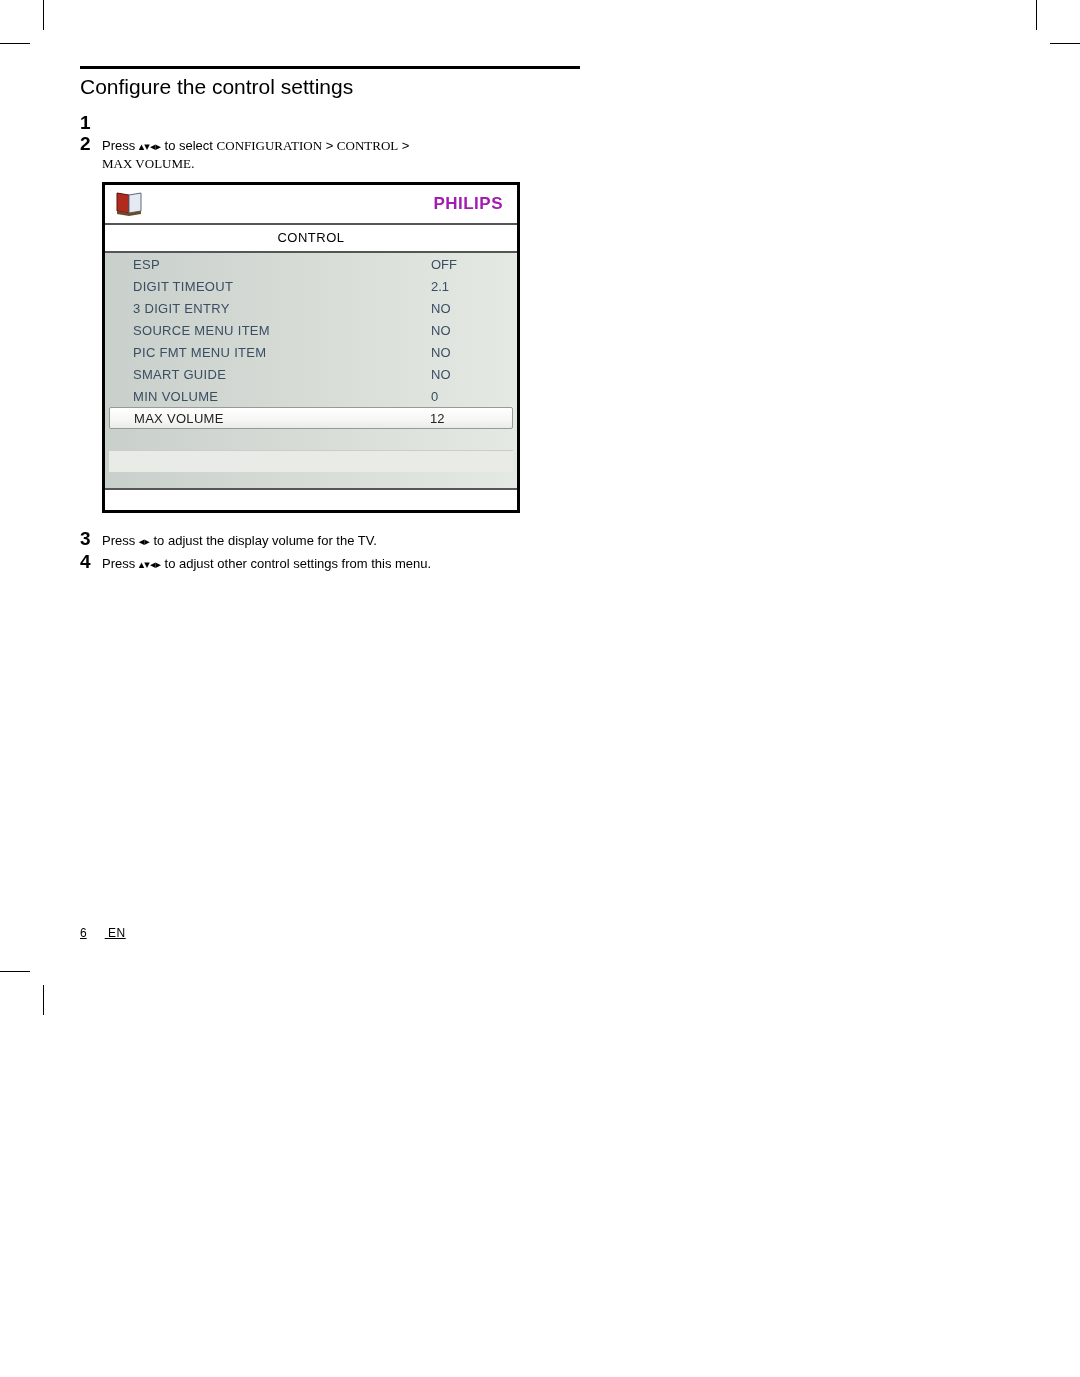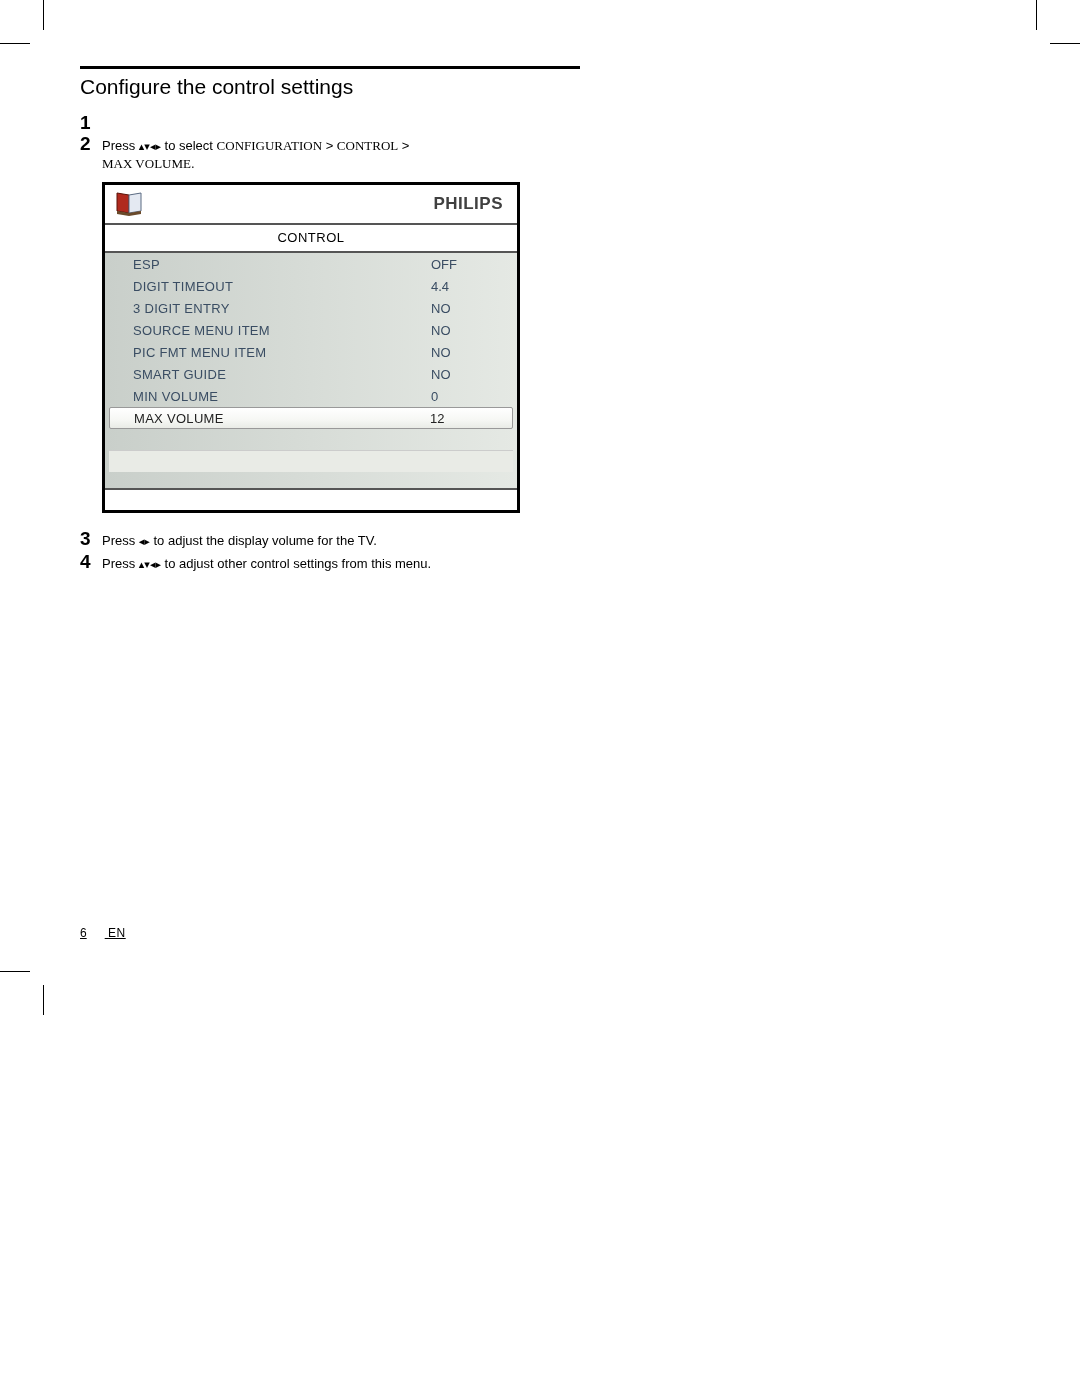--- a/index.html
+++ b/index.html
@@ -25,21 +25,21 @@
   .step-body { font-size: 13px; line-height: 1.35; padding-top:3px; }
   .sc { font-family: Liberation Serif, serif; }
   .step-body strong { font-weight:600; }
 
   .arrows { font-family: "Segoe UI Symbol","Arial Unicode MS",sans-serif; font-size:11px; }
 
   
   .osd-wrap { margin: 10px 0 10px 22px; width: 418px; border: 3px solid #000; background: #fff; }
   .osd-titlebar { display:flex; align-items:center; height:40px; padding:0 14px 0 10px; border-bottom: 2px solid #555; }
   .osd-icon { width:30px; height:26px; margin-right:8px; }
-  .osd-brand { margin-left:auto; font-weight:800; font-size:17px; letter-spacing:0.5px; color:#404040; }
+  .osd-brand { margin-left:auto; font-weight:800; font-size:17px; letter-spacing:0.5px; color:#a21caf; }
   .osd-tab { text-align:center; font-size:13px; font-weight:500; padding:5px 0 6px; letter-spacing:0.5px; }
 
   .osd-list { background: linear-gradient(to right, #c9cfca 0%, #e5e9e4 100%); border-top:2px solid #555; padding-bottom: 16px; }
   .osd-row { display:flex; align-items:center; height:22px; padding:0 46px 0 28px; font-size:13px; color:#3a4d63; }
   .osd-row .label { flex:1; letter-spacing:0.3px; }
   .osd-row .value { width:40px; }
   .osd-row.selected { background: linear-gradient(to bottom, #fff 0%, #f6f7f4 60%, #e9ebe6 100%); border:1px solid #999; border-radius:2px; margin:0 4px; padding:0 42px 0 24px; color:#222; height:22px; }
   .osd-spacer { height:20px; background: linear-gradient(to right, #c9cfca 0%, #e5e9e4 100%); }
   .osd-empty { height:22px; background:#e9ebe6; margin:1px 4px 0; border-top:1px solid #ccc; }
   .osd-footer { height:22px; background:#fff; border-top:2px solid #555; }
@@ -88,21 +88,21 @@
         <span class="osd-brand">PHILIPS</span>
       </div>
       <div class="osd-tab">CONTROL</div>
       <div class="osd-list" id="osd-list">
           <div class="osd-row">
             <span class="label">ESP</span>
             <span class="value">OFF</span>
           </div>
           <div class="osd-row">
             <span class="label">DIGIT TIMEOUT</span>
-            <span class="value">4.4</span>
+            <span class="value">2.1</span>
           </div>
           <div class="osd-row">
             <span class="label">3 DIGIT ENTRY</span>
             <span class="value">NO</span>
           </div>
           <div class="osd-row">
             <span class="label">SOURCE MENU ITEM</span>
             <span class="value">NO</span>
           </div>
           <div class="osd-row">

